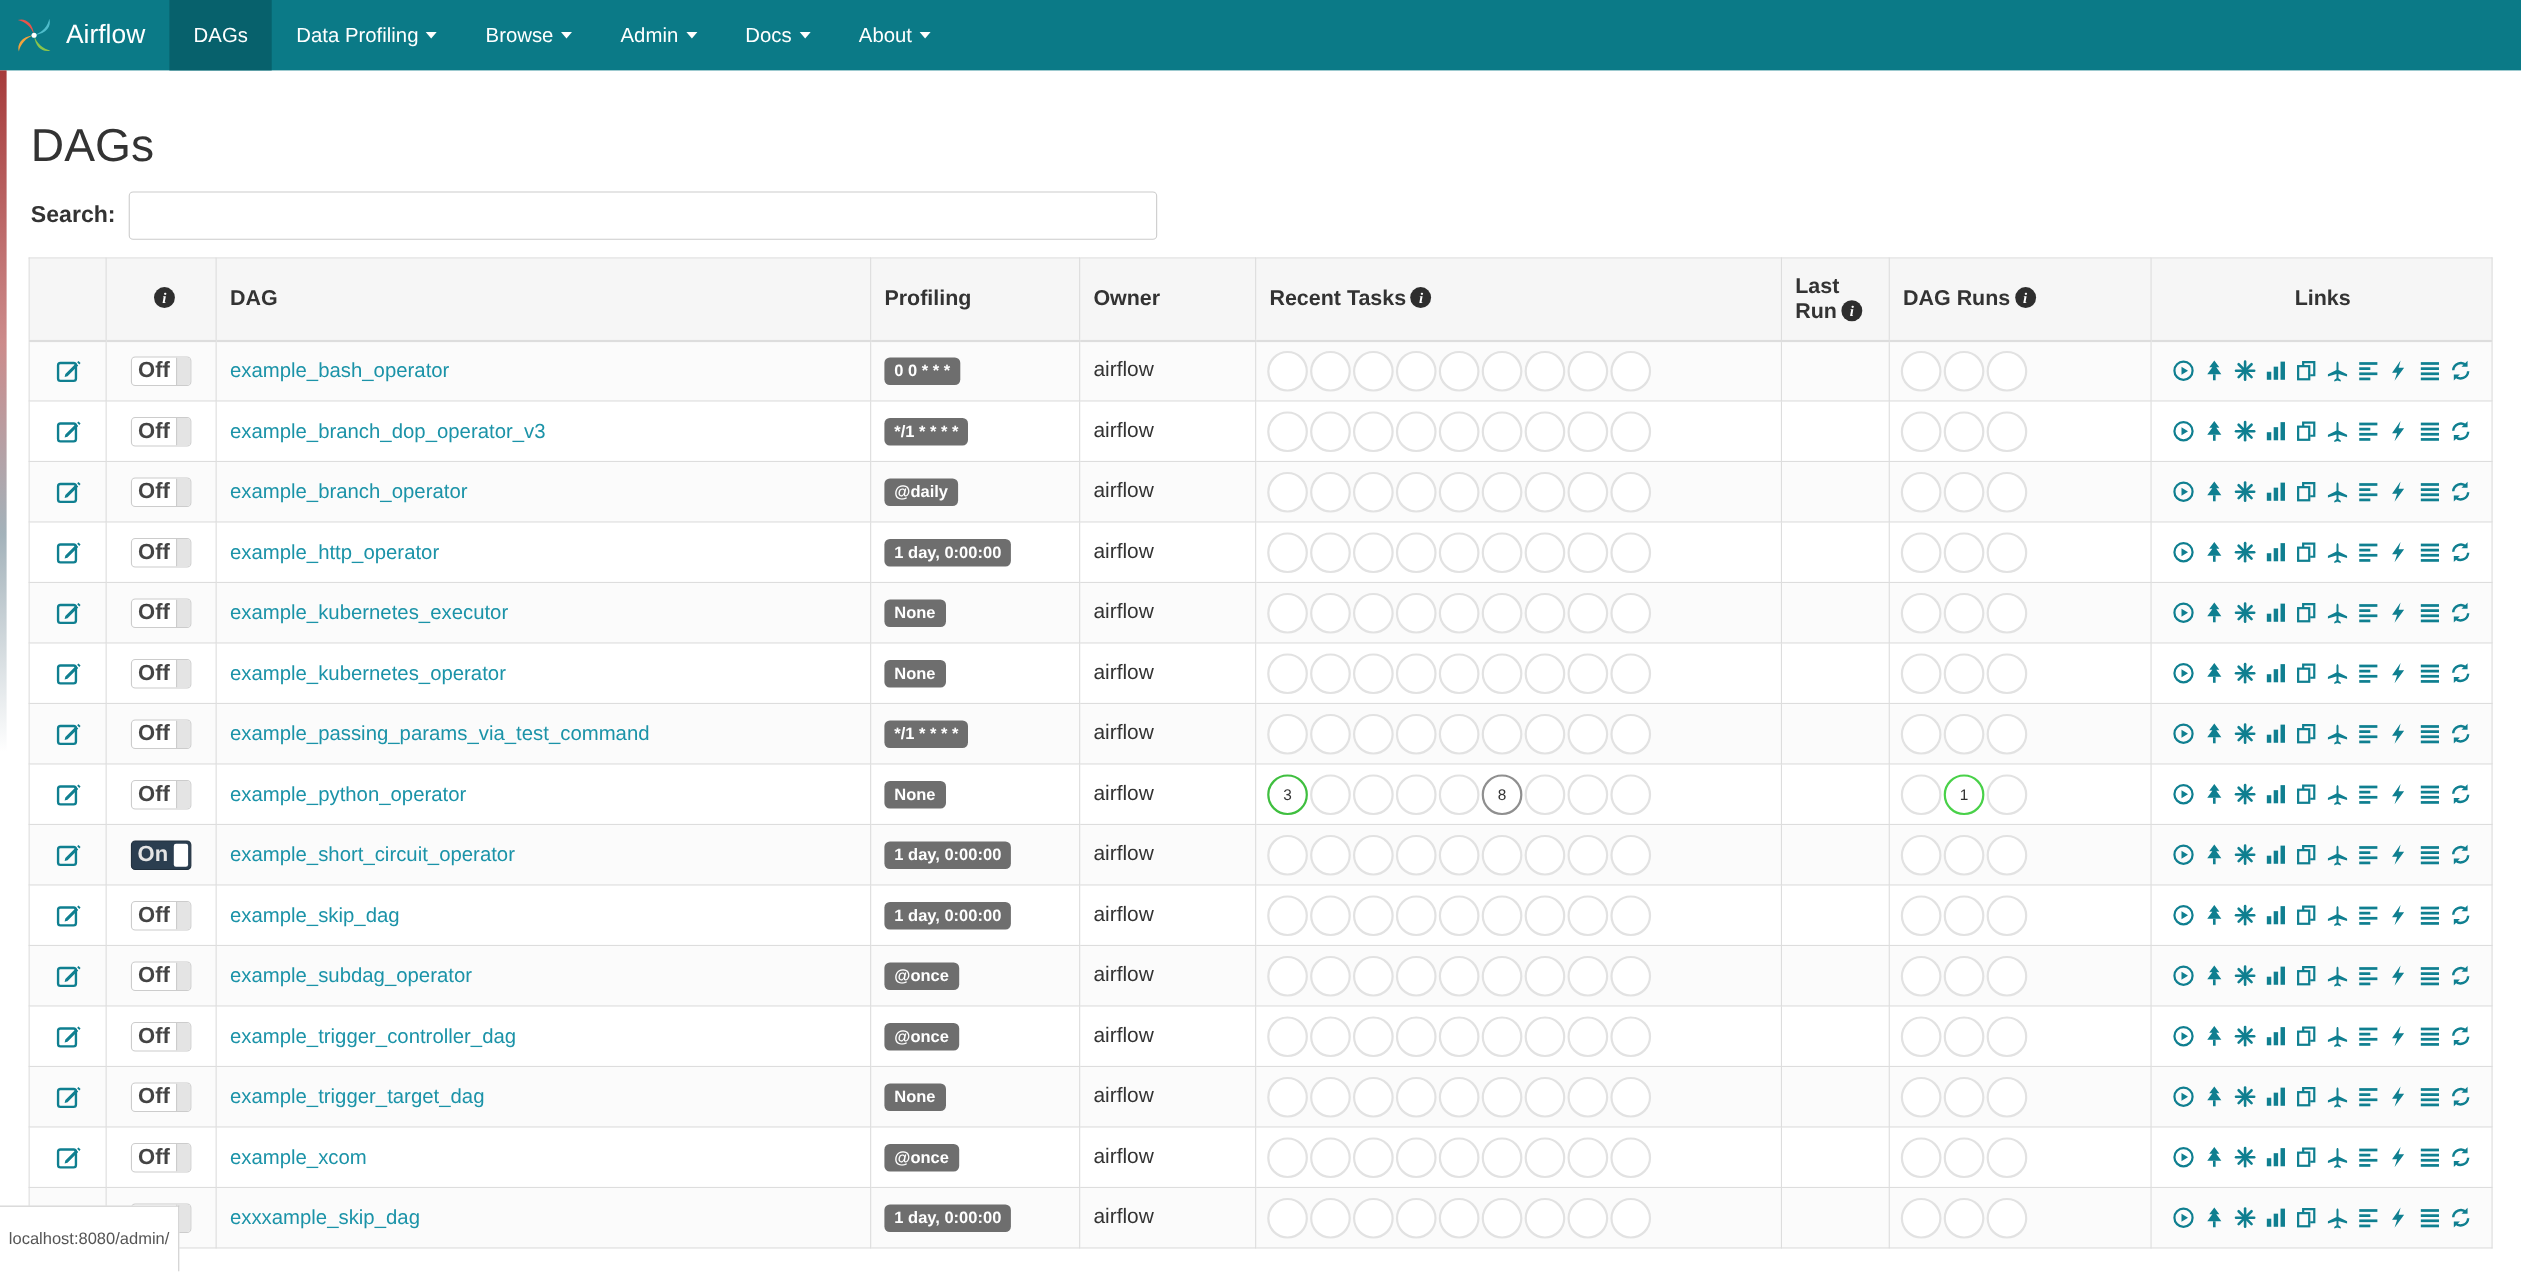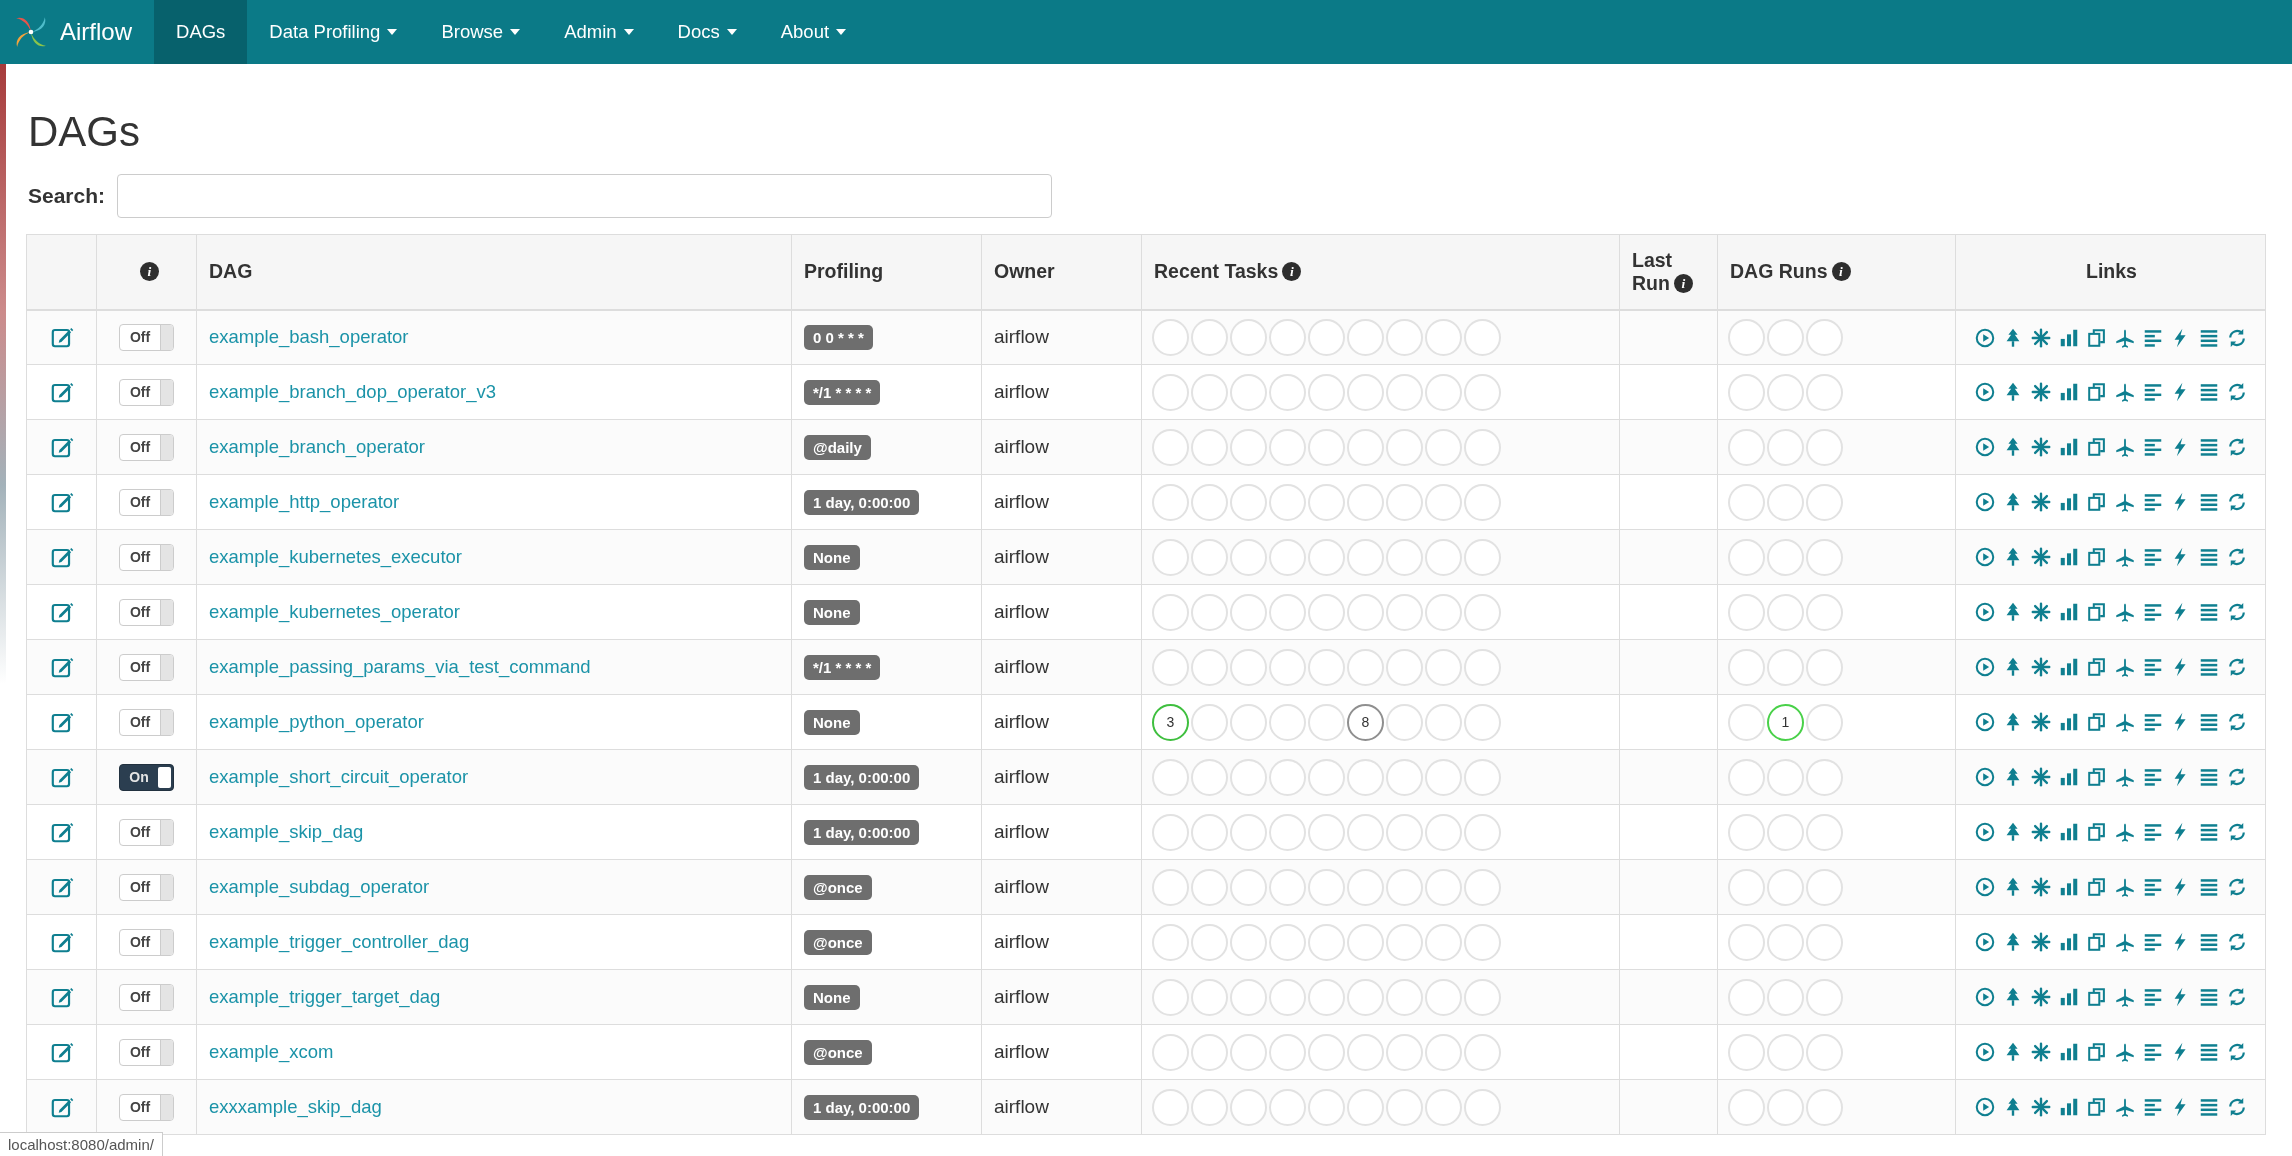--- a/index.html
+++ b/index.html
@@ -40,37 +40,37 @@
   tbody tr:nth-child(odd){background:#fbfbfb}
   td.c-edit,th.c-edit{text-align:center}
   td.c-toggle{text-align:center}
   td.c-dag,td.c-sched,td.c-owner{padding-left:12px}
   td.c-recent,td.c-runs{padding-left:10px;white-space:nowrap}
   td.c-links{text-align:center;white-space:nowrap}
   .dag-link{color:var(--link);text-decoration:none;font-size:18.5px;cursor:pointer}
   .badge{display:inline-block;background:var(--badge);color:#fff;font-size:15px;font-weight:bold;padding:4px 9px;border-radius:5px;white-space:nowrap}
   
   .toggle{width:55px;height:27px;border:1px solid #ccc;border-radius:4px;display:inline-flex;overflow:hidden;background:#fff;cursor:pointer;vertical-align:middle}
-  .toggle .lbl{flex:1;text-align:center;font-size:14px;font-weight:bold;color:#444;line-height:25px}
+  .toggle .lbl{flex:1;text-align:center;font-size:20px;font-weight:bold;color:#444;line-height:25px}
   .toggle .handle{width:13px;background:#e4e4e4;border-left:1px solid #ccc}
   .toggle.on{background:var(--toggle-on);border-color:#22313f}
   .toggle.on .lbl{color:#e5e5e5}
   .toggle.on .handle{background:#fff;border-left:none;border-radius:2px;margin:2px 2px 2px 0}
   
   .slot{display:inline-block;width:37px;height:37px;border-radius:50%;border:2px solid #e2e2e2;background:#fff;margin-right:2px;text-align:center;line-height:33px;font-size:14px;color:#333;vertical-align:middle}
   .slot.marked{border-width:2.5px;cursor:pointer}
   
   .icon{display:inline-block;color:var(--icon);line-height:0;vertical-align:middle}
   .edit svg{width:26px;height:26px}
   .icon-link{display:inline-block;color:var(--icon);line-height:0;margin:0 3px;cursor:pointer;vertical-align:middle}
   .icon-link svg{width:22px;height:22px}
   .info-badge{display:inline-block;width:19px;height:19px;border-radius:50%;background:#2e2e2e;color:#fff;font-size:13.5px;line-height:19px;text-align:center;font-style:italic;font-family:"Liberation Serif","DejaVu Serif",serif;vertical-align:2px;margin-left:4px}
   .info-badge::after{content:"i"}
   
-  .statusbar{position:absolute;left:0;bottom:0;background:#fff;border:1px solid #ccc;border-left:none;border-bottom:none;padding:3px 8px;font-size:15px;color:#555}
+  .statusbar{position:absolute;left:0;bottom:0;background:#fff;border:1px solid #ccc;border-left:none;border-bottom:none;padding:21px 8px;font-size:15px;color:#555}
 </style>
 </head>
 <body>
 
 <nav class="navbar">
   <div class="brand">
     <span class="icon">
       <svg viewBox="0 0 32 32" width="34" height="34">
         <path d="M16 16 C14 9 8 4 2 3 C8 1 15 5 16 16 Z" fill="#e8544a"></path>
         <path d="M16 16 C14 9 8 4 2 3 C8 1 15 5 16 16 Z" fill="#4fbdcb" transform="rotate(90 16 16)"></path>

